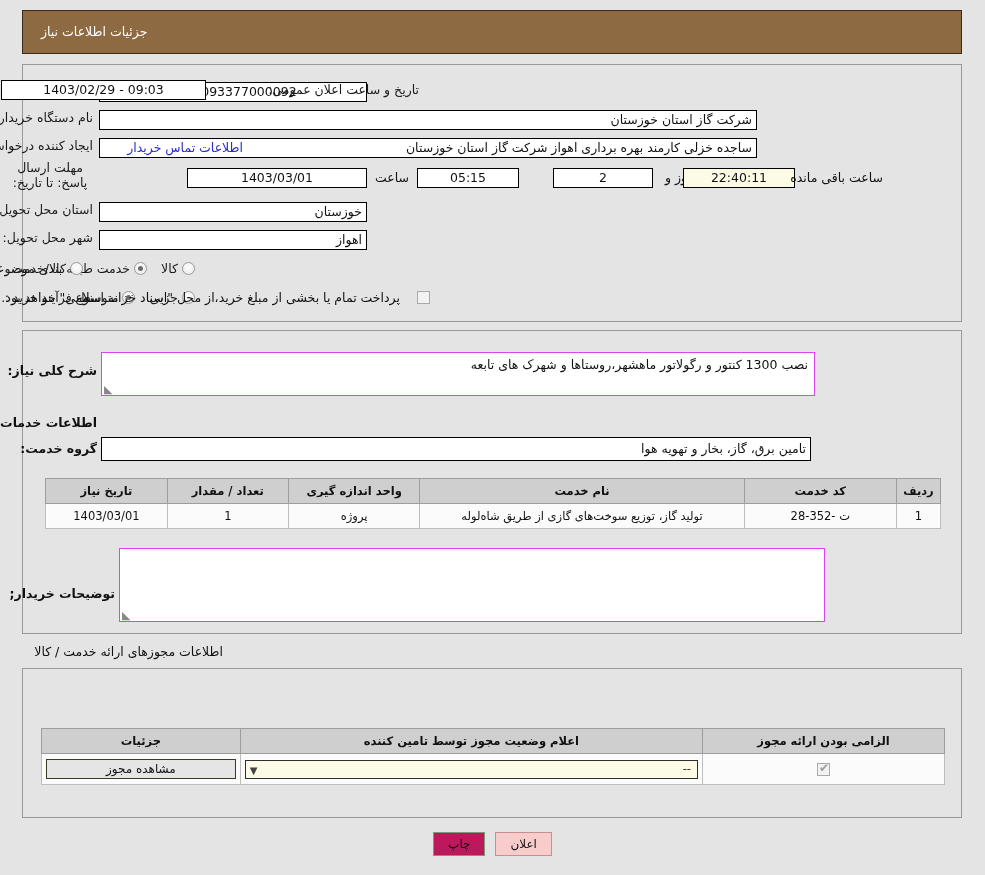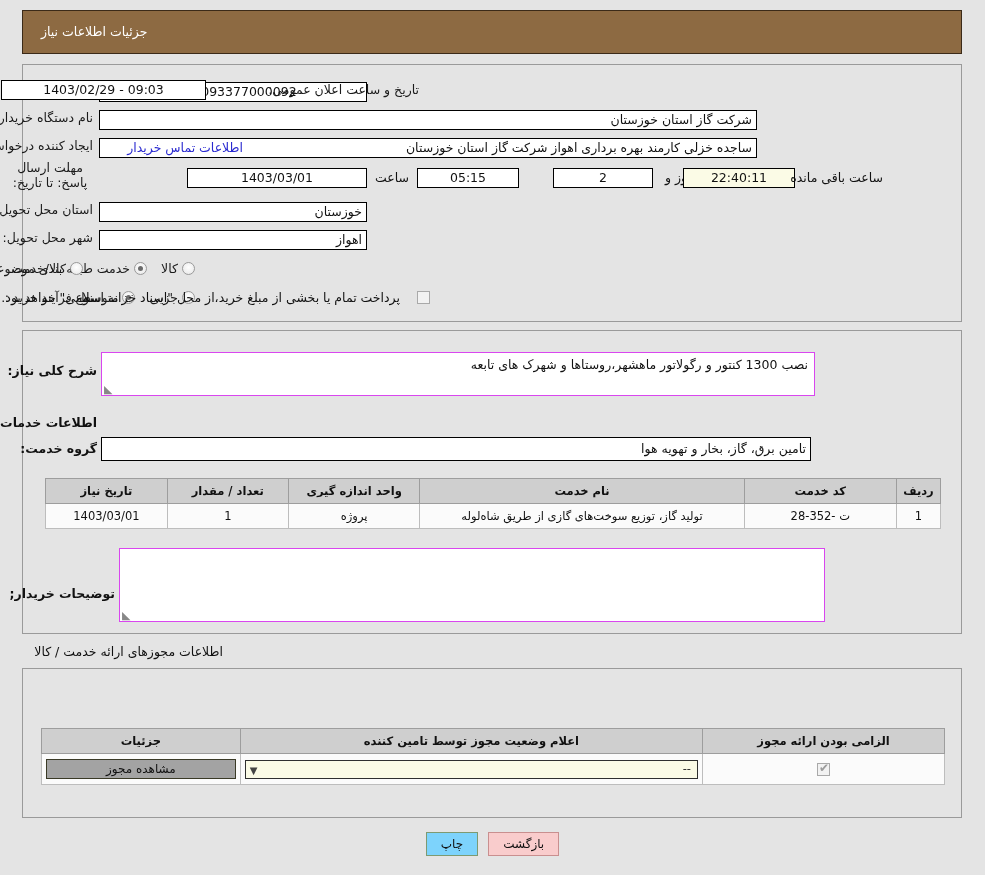--- a/index.html
+++ b/index.html
@@ -245,31 +245,31 @@
   
   .btn {
     font-size: 12px;
     padding: 3px 14px;
     box-sizing: border-box;
     cursor: pointer;
     text-align: center;
     line-height: 16px;
   }
   .btn-print {
-    background: #7dd3fc;
+    background: #be185d;
     border: 1px solid #7d9a72;
     color: #111;
   }
   .btn-back {
     background: #f9cccc;
     border: 1px solid #c98f8f;
     color: #111;
   }
   .btn-cream {
-    background: #a3a3a3;
+    background: #e5e5e5;
     border: 1px solid #3a3a26;
     color: #111;
     font-size: 12px;
     padding: 2px 28px;
   }
   #footer-btns {
     position: absolute;
     left: 0; right: 0;
     top: 832px;
     display: flex;
@@ -451,17 +451,17 @@
           </div>
         </td>
         <td>
           <div class="btn-cream">مشاهده مجوز</div>
         </td>
       </tr>
     </tbody>
   </table>
 
   <div id="footer-btns">
-    <div class="btn btn-back">بازگشت</div>
+    <div class="btn btn-back">اعلان</div>
     <div class="btn btn-print">چاپ</div>
   </div>
 
 </div>
 
 </body></html>

